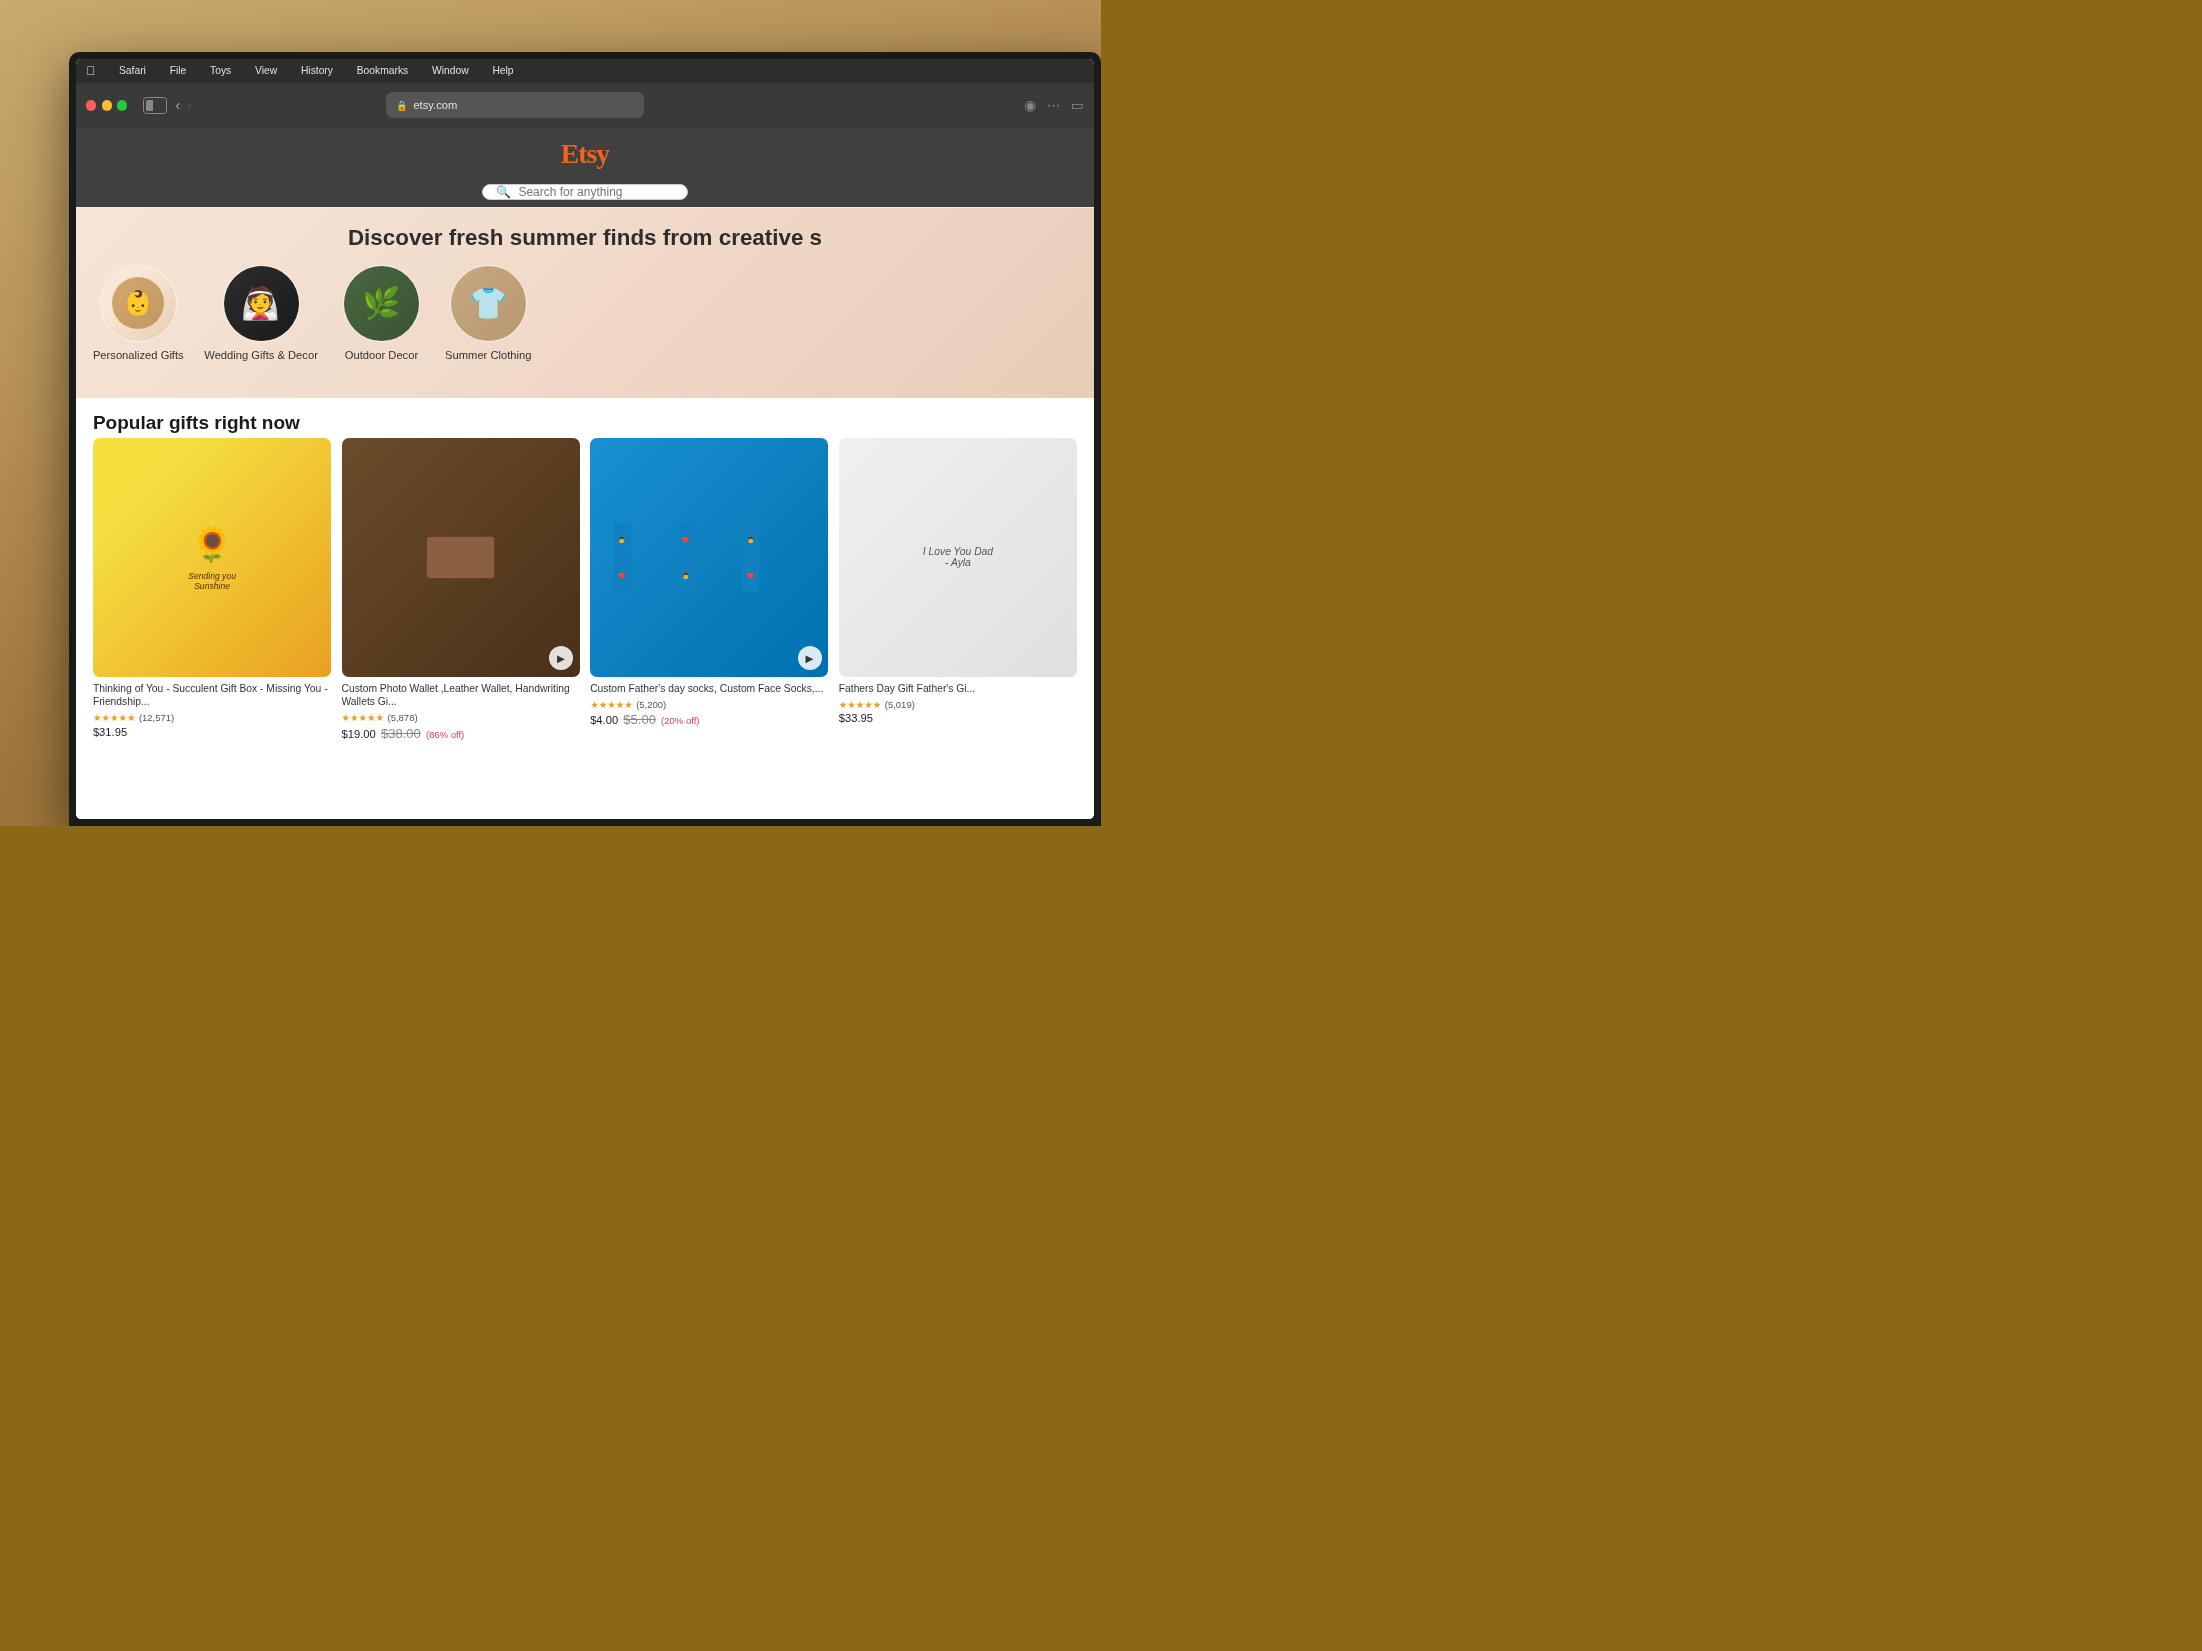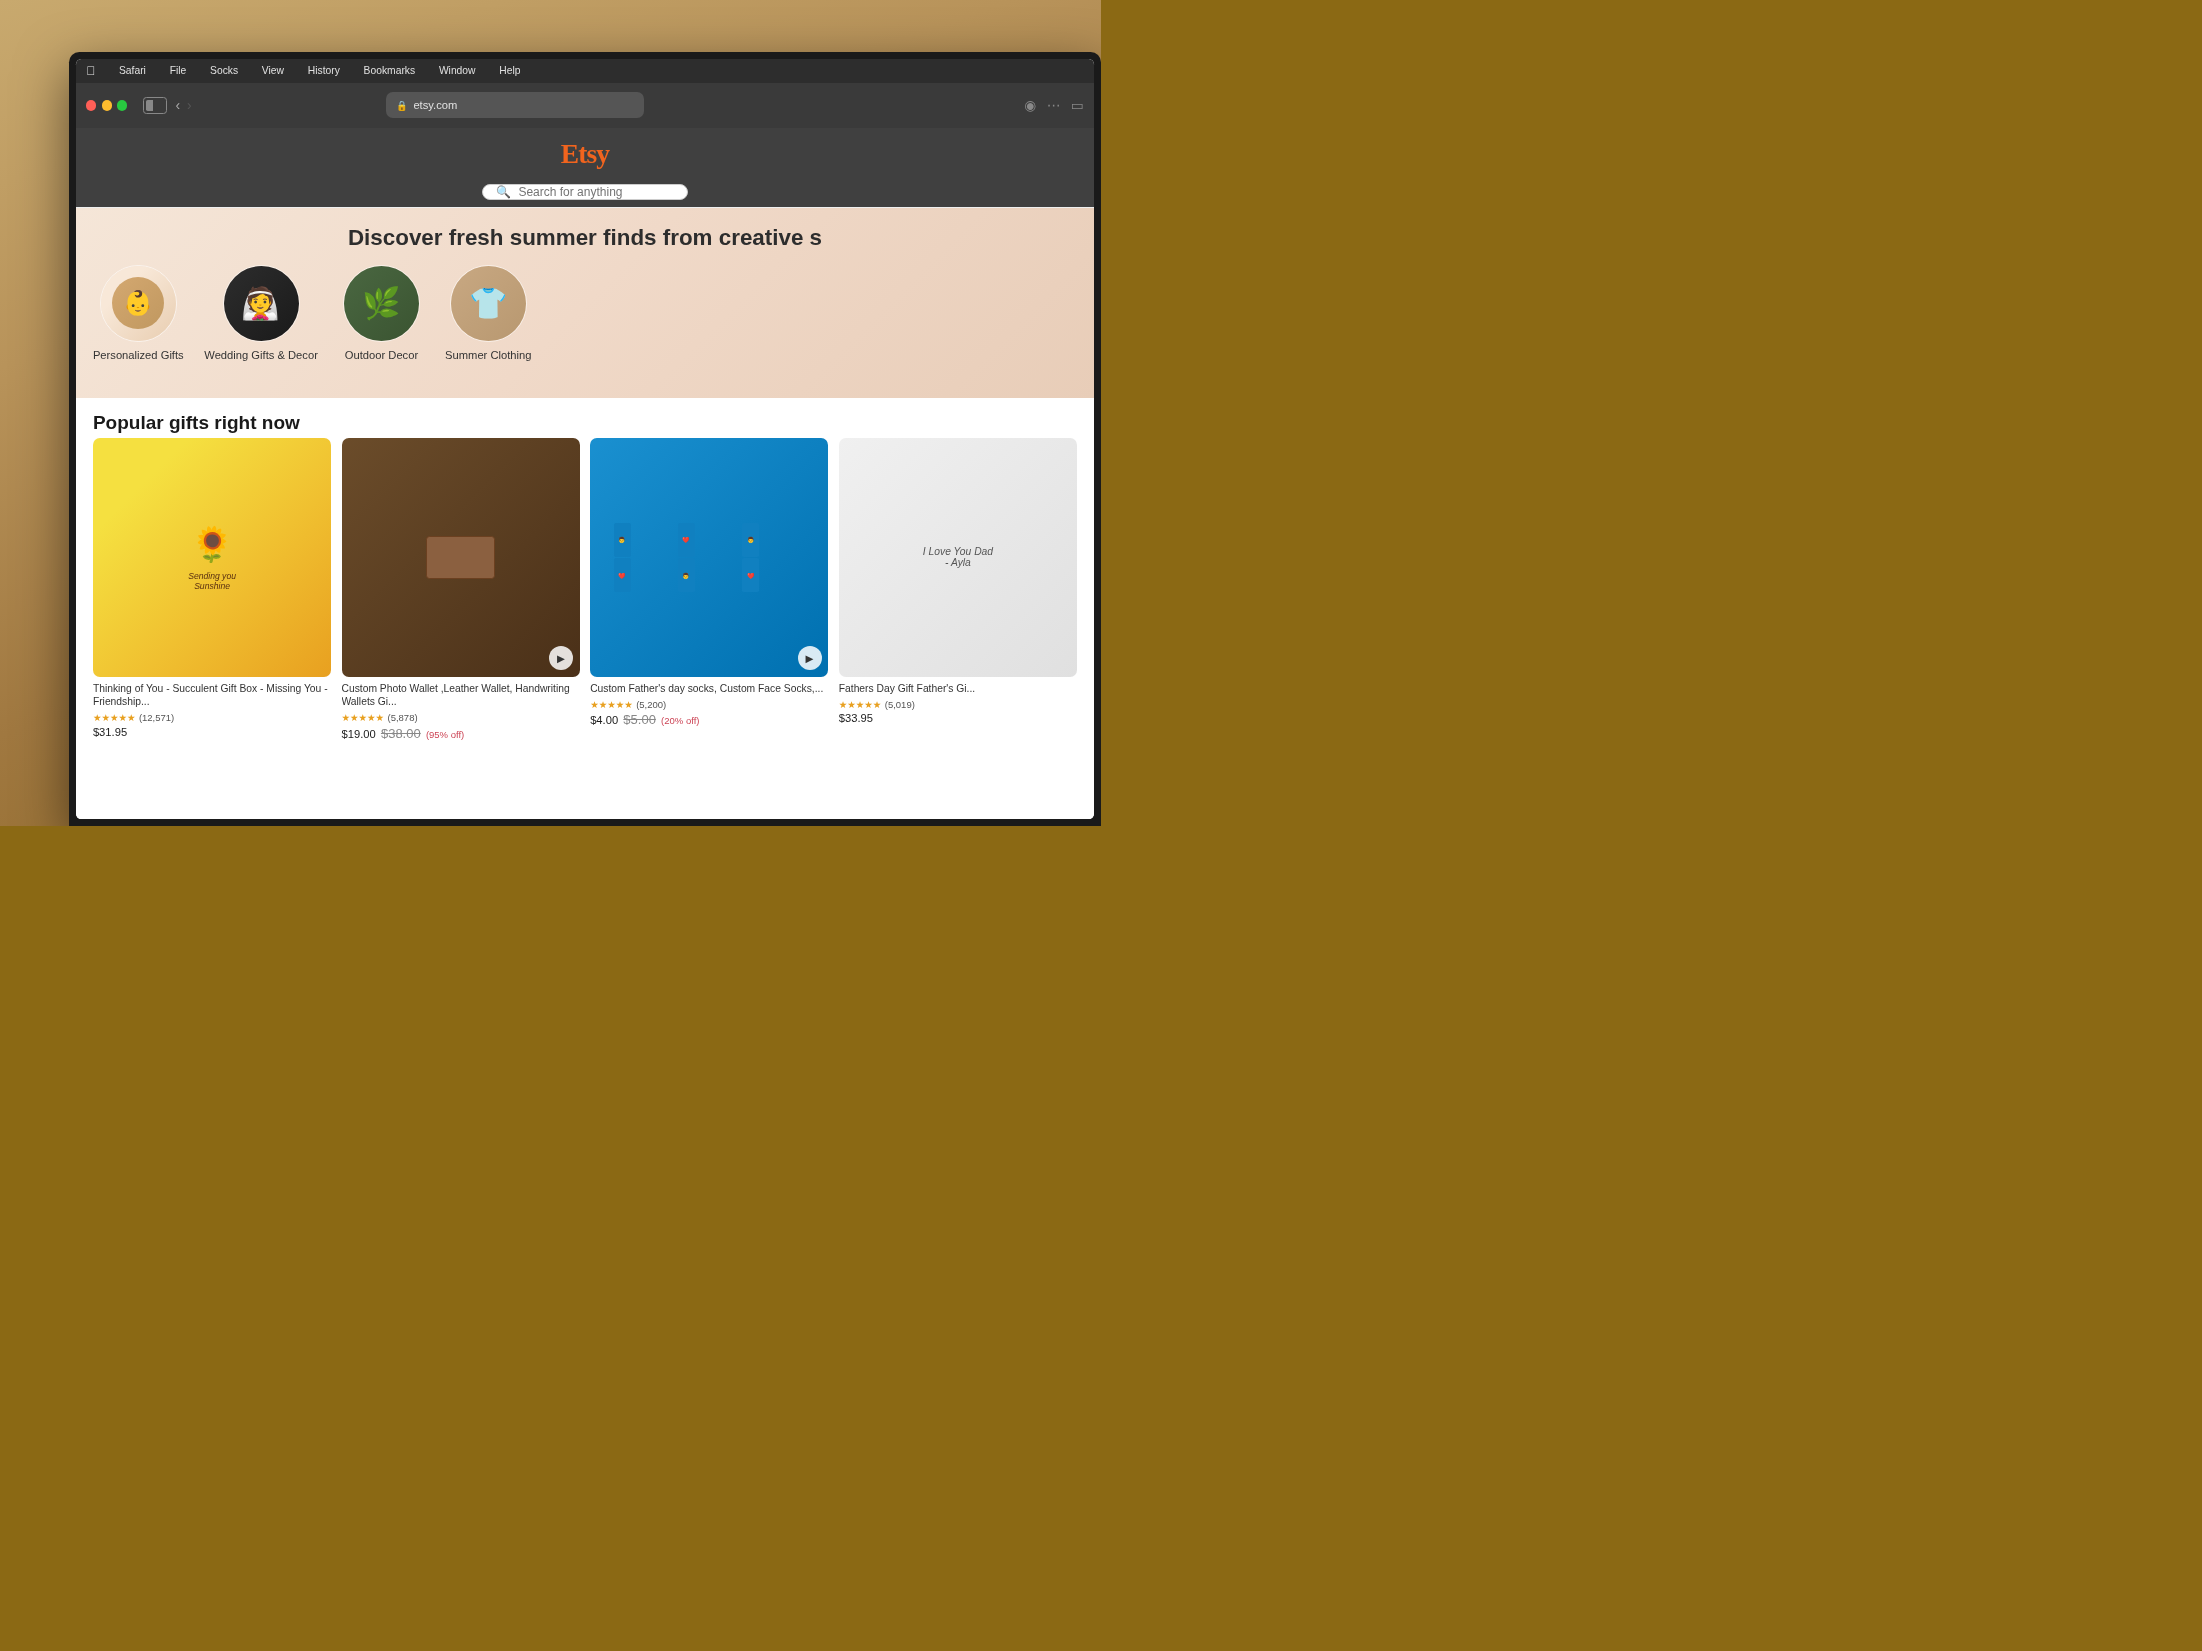--- a/index.html
+++ b/index.html
@@ -453,21 +453,21 @@
 
 <div class="scene">
 
   <div class="laptop">
     <div class="screen-inner">
 
       <div class="macos-menubar">
         <span class="apple-logo"></span>
         <span class="menubar-item">Safari</span>
         <span class="menubar-item">File</span>
-        <span class="menubar-item">Socks</span>
+        <span class="menubar-item">Toys</span>
         <span class="menubar-item">View</span>
         <span class="menubar-item">History</span>
         <span class="menubar-item">Bookmarks</span>
         <span class="menubar-item">Window</span>
         <span class="menubar-item">Help</span>
       </div>
 
       <div class="safari-toolbar">
         <div class="traffic-lights">
           <div class="tl-red"></div>
@@ -582,21 +582,21 @@
                 <div class="play-btn">▶</div>
               </div>
               <div class="product-title">Custom Photo Wallet ,Leather Wallet, Handwriting Wallets Gi...</div>
               <div class="product-rating">
                 <span class="stars">★★★★★</span>
                 <span class="rating-count">(5,878)</span>
               </div>
               <div class="price-row">
                 <span class="price-current">$19.00</span>
                 <span class="price-original">$38.00</span>
-                <span class="price-discount">(95% off)</span>
+                <span class="price-discount">(86% off)</span>
               </div>
             </div>
 
             <div class="product-card">
               <div class="product-image">
                 <div class="prod-socks">
                   <div class="socks-grid">
                     <div class="sock-item">👨</div>
                     <div class="sock-item">❤️</div>
                     <div class="sock-item">👨</div>

